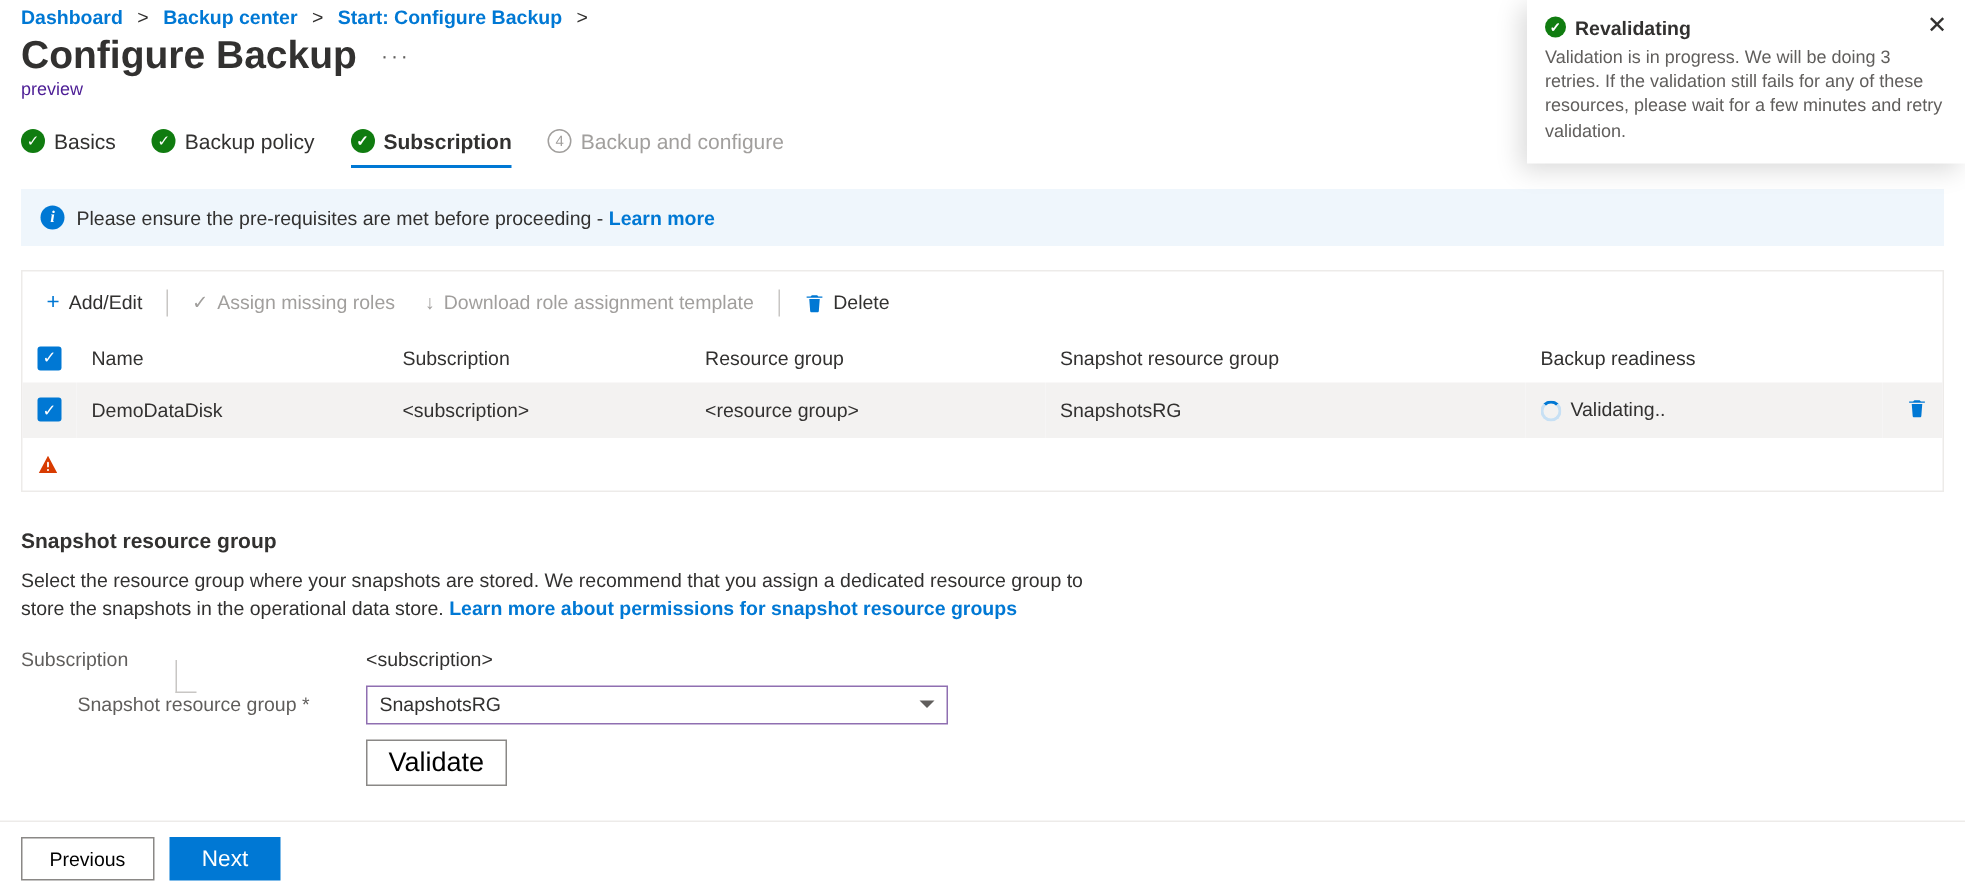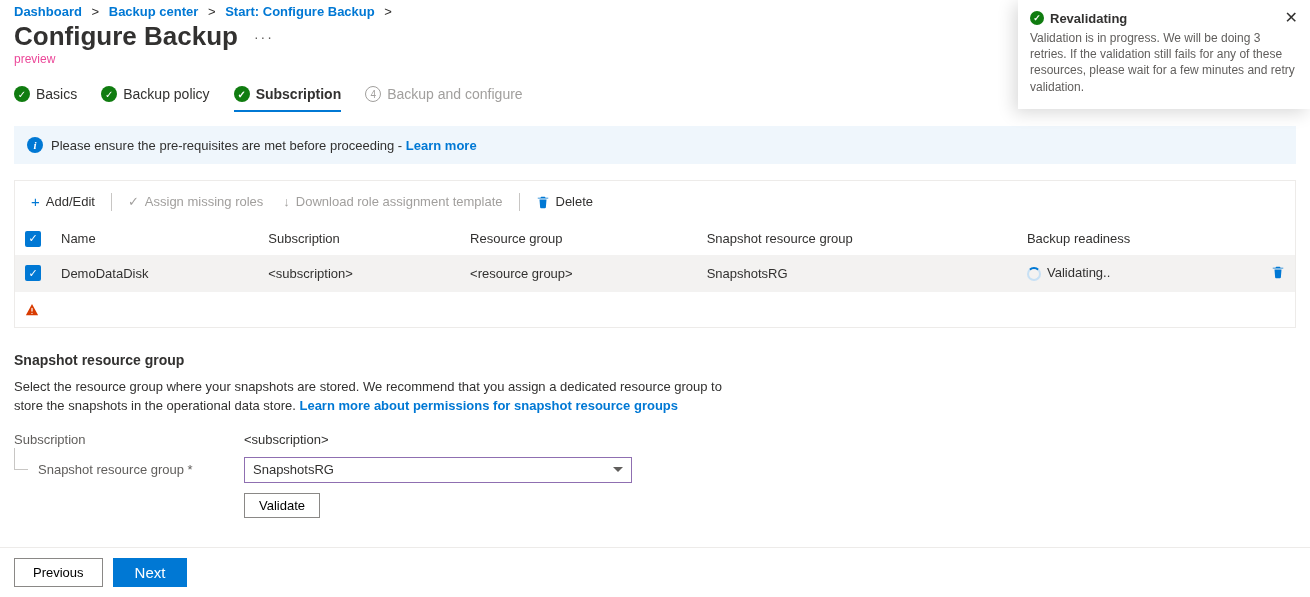--- a/index.html
+++ b/index.html
@@ -7,21 +7,21 @@
   a { color:#0078d4; text-decoration:none;font-weight:bold; }
 
   
   .crumbs { padding:4px 14px 0 14px; font-size:13px; color:#0078d4; }
   .crumbs span.sep { color:#323130; margin:0 6px; }
 
   
   .title-row { padding:2px 14px 0 14px; display:flex; align-items:center; }
   .title-row h1 { font-size:26px; font-weight:600; margin:0; color:#323130; }
   .title-row .dots { margin-left:16px; color:#605e5c; letter-spacing:2px; font-size:14px; cursor:pointer;}
-  .preview { padding:0 14px 14px 14px; font-size:12px; color:#ec4899; }
+  .preview { padding:0 14px 14px 14px; font-size:12px; color:#4c1d95; }
 
   
   .wizard { display:flex; align-items:center; padding:0 14px; gap:24px; }
   .wtab { display:flex; align-items:center; gap:6px; padding:6px 0 10px 0; font-size:14px; color:#323130; cursor:pointer; position:relative;}
   .wtab.active { font-weight:600; }
   .wtab.active::after { content:""; position:absolute; left:0; right:0; bottom:0; height:2px; background:#0078d4; }
   .wtab.disabled { color:#a19f9d; cursor:default;}
   .check { width:16px;height:16px;border-radius:50%;background:#107c10;display:inline-flex;align-items:center;justify-content:center;color:#fff;font-size:10px; }
   .stepnum { width:16px;height:16px;border-radius:50%;border:1px solid #a19f9d;display:inline-flex;align-items:center;justify-content:center;color:#a19f9d;font-size:10px; }
 
@@ -52,21 +52,21 @@
   .warn-icon { display:inline-flex; margin-right:8px; vertical-align:middle;}
 
   
   .sect-title { font-weight:600; font-size:14px; margin:24px 0 10px 0; }
   .sect-desc { font-size:13px; color:#323130; max-width:720px; line-height:1.45;}
   .form-row { display:flex; align-items:center; margin-top:16px;}
   .form-label { width:230px; font-size:13px; color:#605e5c; display:flex; align-items:center;}
   .tree-l { border-left:1px solid #c8c6c4; border-bottom:1px solid #c8c6c4; width:14px; height:22px; margin-right:10px; margin-top:-22px;}
   .dropdown { width:388px; height:26px; border:1px solid #8f6fb1; display:flex; align-items:center; justify-content:space-between; padding:0 8px; font-size:13px; cursor:pointer; position:relative;}
   .dropdown::after { content:""; width:0;height:0;border-left:5px solid transparent;border-right:5px solid transparent;border-top:5px solid #605e5c;}
-  .btn { border:1px solid #8a8886; background:#fff; padding:4px 14px; font-size:13px; cursor:pointer;}
+  .btn { border:1px solid #8a8886; background:#fff; padding:4px 14px; font-size:18px; cursor:pointer;}
   
   
   .footer { position:absolute; left:0; right:0; bottom:0; border-top:1px solid #edebe9; padding:10px 14px; display:flex; gap:10px; background:#fff;}
   .btn-prev { border:1px solid #8a8886; background:#fff; padding:5px 18px; font-size:13px; cursor:pointer;}
   .btn-next { border:none; background:#0078d4; color:#fff; padding:6px 22px; font-size:15px; cursor:pointer;}
 
   
   .toast { position:absolute; top:0; right:0; width:292px; background:#fff; box-shadow:-4px 4px 16px rgba(0,0,0,.15); padding:10px 12px 14px 12px;}
   .toast-head { display:flex; align-items:center; justify-content:space-between;}
   .toast-title { display:flex; align-items:center; gap:6px; font-size:13px; font-weight:600;}
@@ -193,21 +193,21 @@
     <span>Select the resource group where your snapshots are stored. We recommend that you assign a dedicated resource group to store the snapshots in the operational data store. </span>
     <a href="#">Learn more about permissions for snapshot resource groups</a>
   </div>
 
   <div class="form-row">
     <div class="form-label">Subscription</div>
     <div class="subph">&lt;subscription&gt;</div>
   </div>
 
   <div class="form-row" style="margin-top:10px;">
-    <div class="form-label" style="padding-left:0;">
+    <div class="form-label" style="padding-left:0;flex-direction:column;">
       <span class="tree-l"></span>
       <span>Snapshot resource group *</span>
     </div>
     <div class="dropdown">
       <span>SnapshotsRG</span>
     </div>
   </div>
 
   <div class="form-row" style="margin-top:10px;">
     <div class="form-label"></div>

